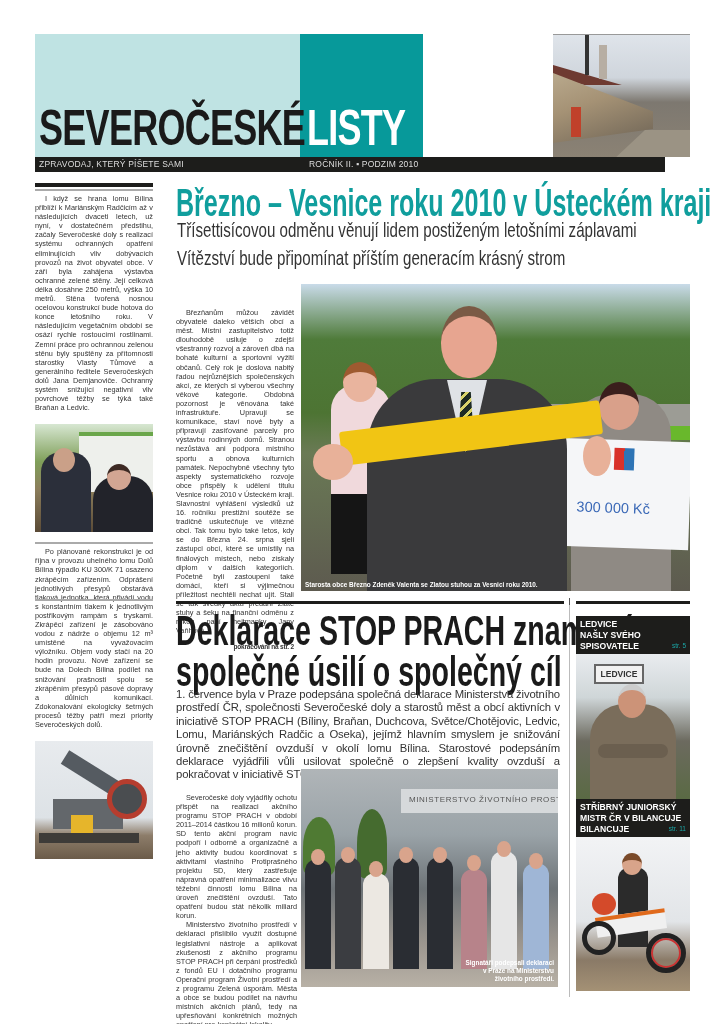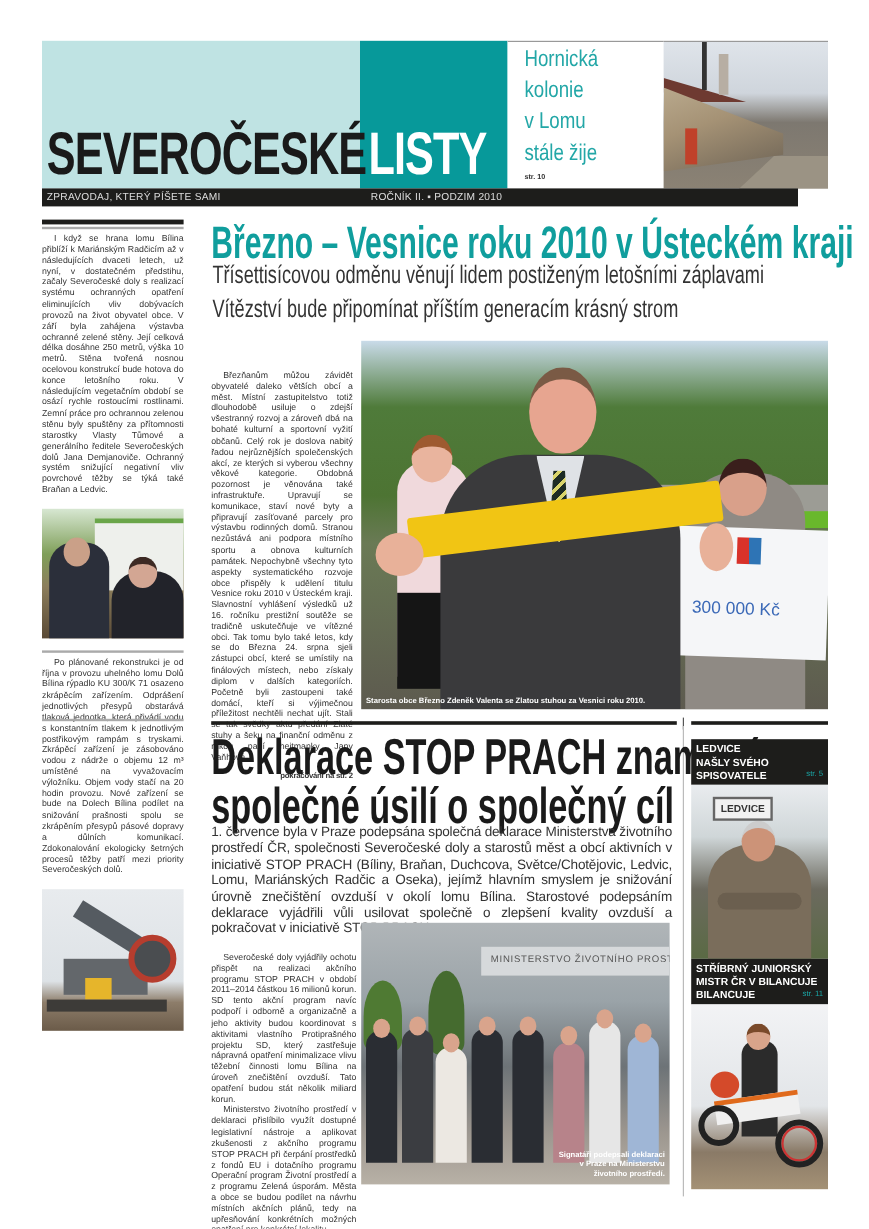--- a/index.html
+++ b/index.html
@@ -141,29 +141,20 @@
 </style>
 </head>
 <body>
 
 <div class="masthead">
   <div class="mast-light"></div>
   <div class="mast-teal"></div>
   <div class="mast-title-1">SEVEROČESKÉ</div>
   <div class="mast-title-2">LISTY</div>
 
-  <div class="mast-teaser">
-    <div class="teaser-lines">
-      <div>Hornická</div>
-      <div>kolonie</div>
-      <div>v Lomu</div>
-      <div>stále žije</div>
-    </div>
-    <div class="teaser-page">str. 10</div>
-  </div>
   <div class="mast-photo">
     <div class="roof-row"></div>
     <div class="house-row"></div>
     <div class="chimney"></div>
     <div class="chimney2"></div>
     <div class="door"></div>
     <div class="road"></div>
   </div>
 
   <div class="mast-bar">

